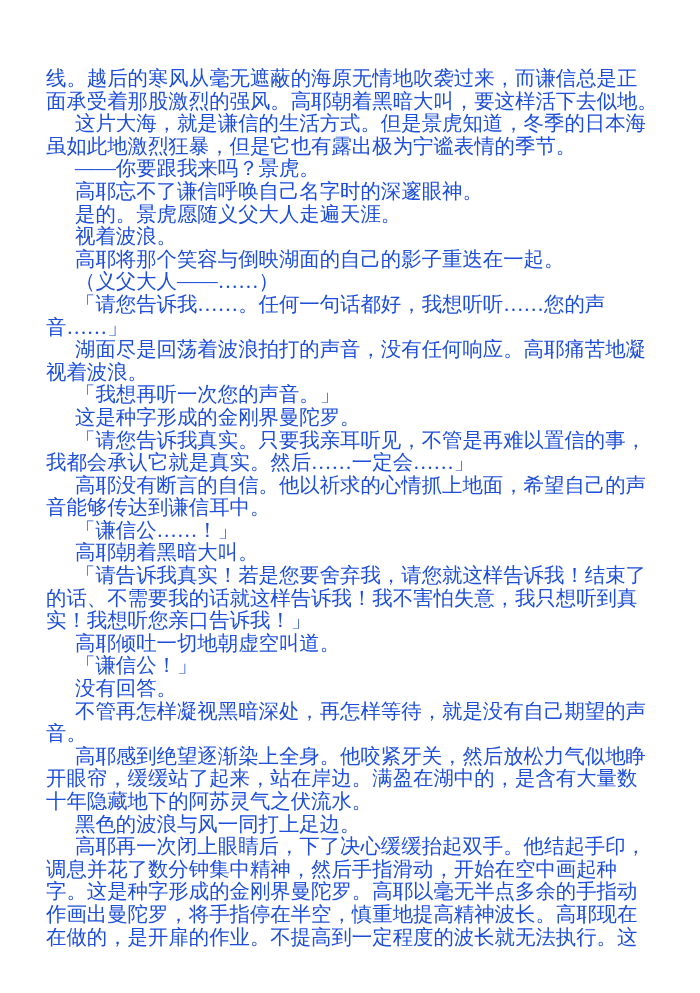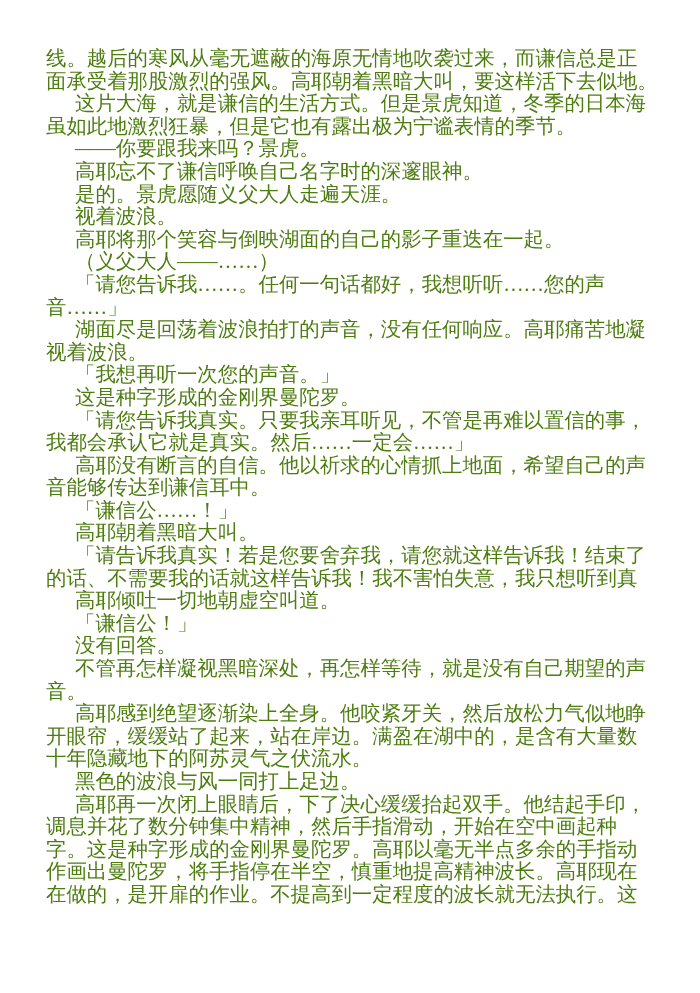--- a/index.html
+++ b/index.html
@@ -35,21 +35,21 @@
   }
   .line.indent {
     text-indent: 29px;
     font-family: Liberation Serif, serif;
   }
 </style>
 </head>
 <body style="background: rgb(255, 255, 255);">
 
 <div class="page">
-  <div class="text-block" style="color: #4d7c0f;">
+  <div class="text-block" style="color: #1d4ed8; margin-top: 20px;">
       <div class="line">线。越后的寒风从毫无遮蔽的海原无情地吹袭过来，而谦信总是正</div>
       <div class="line">面承受着那股激烈的强风。高耶朝着黑暗大叫，要这样活下去似地。</div>
       <div class="line indent">这片大海，就是谦信的生活方式。但是景虎知道，冬季的日本海</div>
       <div class="line">虽如此地激烈狂暴，但是它也有露出极为宁谧表情的季节。</div>
       <div class="line indent">——你要跟我来吗？景虎。</div>
       <div class="line indent">高耶忘不了谦信呼唤自己名字时的深邃眼神。</div>
       <div class="line indent">是的。景虎愿随义父大人走遍天涯。</div>
       <div class="line indent">视着波浪。</div>
       <div class="line indent">高耶将那个笑容与倒映湖面的自己的影子重迭在一起。</div>
       <div class="line indent">（义父大人——……）</div>
@@ -60,20 +60,21 @@
       <div class="line indent">「我想再听一次您的声音。」</div>
       <div class="line indent">这是种字形成的金刚界曼陀罗。</div>
       <div class="line indent">「请您告诉我真实。只要我亲耳听见，不管是再难以置信的事，</div>
       <div class="line">我都会承认它就是真实。然后……一定会……」</div>
       <div class="line indent">高耶没有断言的自信。他以祈求的心情抓上地面，希望自己的声</div>
       <div class="line">音能够传达到谦信耳中。</div>
       <div class="line indent">「谦信公……！」</div>
       <div class="line indent">高耶朝着黑暗大叫。</div>
       <div class="line indent">「请告诉我真实！若是您要舍弃我，请您就这样告诉我！结束了</div>
       <div class="line">的话、不需要我的话就这样告诉我！我不害怕失意，我只想听到真</div>
+      <div class="line">实！我想听您亲口告诉我！」</div>
       <div class="line indent">高耶倾吐一切地朝虚空叫道。</div>
       <div class="line indent">「谦信公！」</div>
       <div class="line indent">没有回答。</div>
       <div class="line indent">不管再怎样凝视黑暗深处，再怎样等待，就是没有自己期望的声</div>
       <div class="line">音。</div>
       <div class="line indent">高耶感到绝望逐渐染上全身。他咬紧牙关，然后放松力气似地睁</div>
       <div class="line">开眼帘，缓缓站了起来，站在岸边。满盈在湖中的，是含有大量数</div>
       <div class="line">十年隐藏地下的阿苏灵气之伏流水。</div>
       <div class="line indent">黑色的波浪与风一同打上足边。</div>
       <div class="line indent">高耶再一次闭上眼睛后，下了决心缓缓抬起双手。他结起手印，</div>

